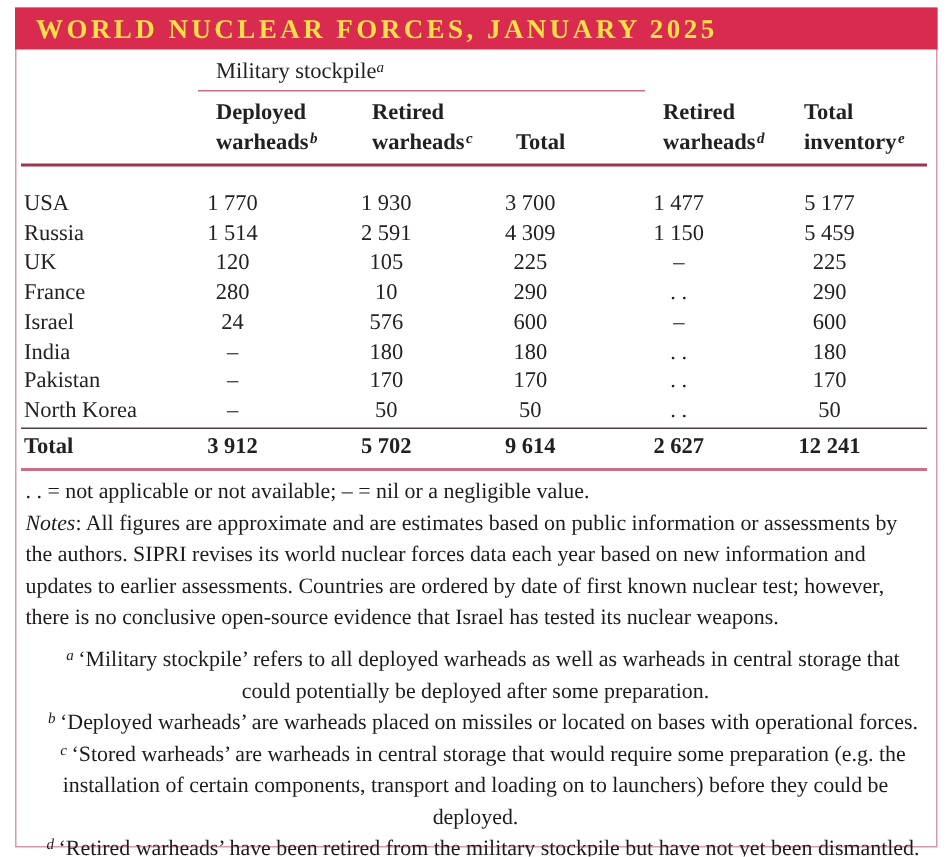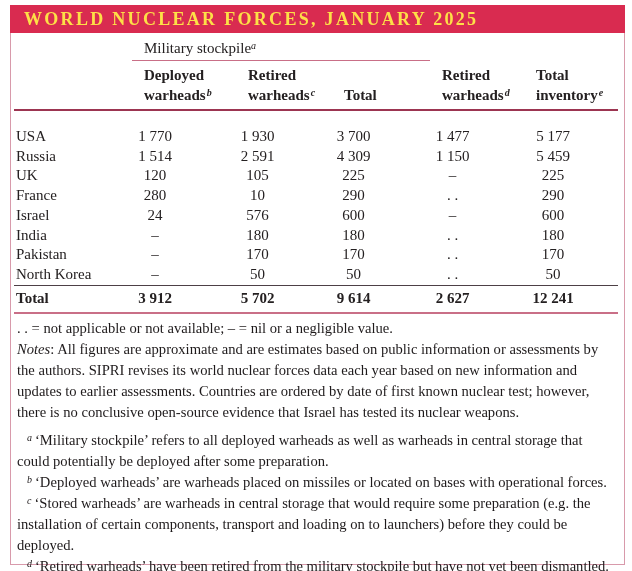--- a/index.html
+++ b/index.html
@@ -56,21 +56,21 @@
     padding-top:3px;padding-bottom:4px;
   }
   .fsup{
     font-style:italic;font-size:10px;line-height:0;
     position:relative;top:-0.45em;vertical-align:baseline;
   }
   .hrow .fsup{margin-left:1px;}
   
   .notes{padding:4px 7px 0 6px;font-size:14.6px;line-height:21px;color:#1e1a1b;}
   .notes p{margin:0;}
-  .fn{text-indent:10px;}
+  .fn{text-indent:10px;text-align:center;}
   .fn .fsup{margin-right:3px;}
   .fn-first{margin-top:7px !important;}
   .italic{font-style:italic;}
 </style>
 </head>
 <body>
 
 <div class="page">
   <div class="panel">
 

